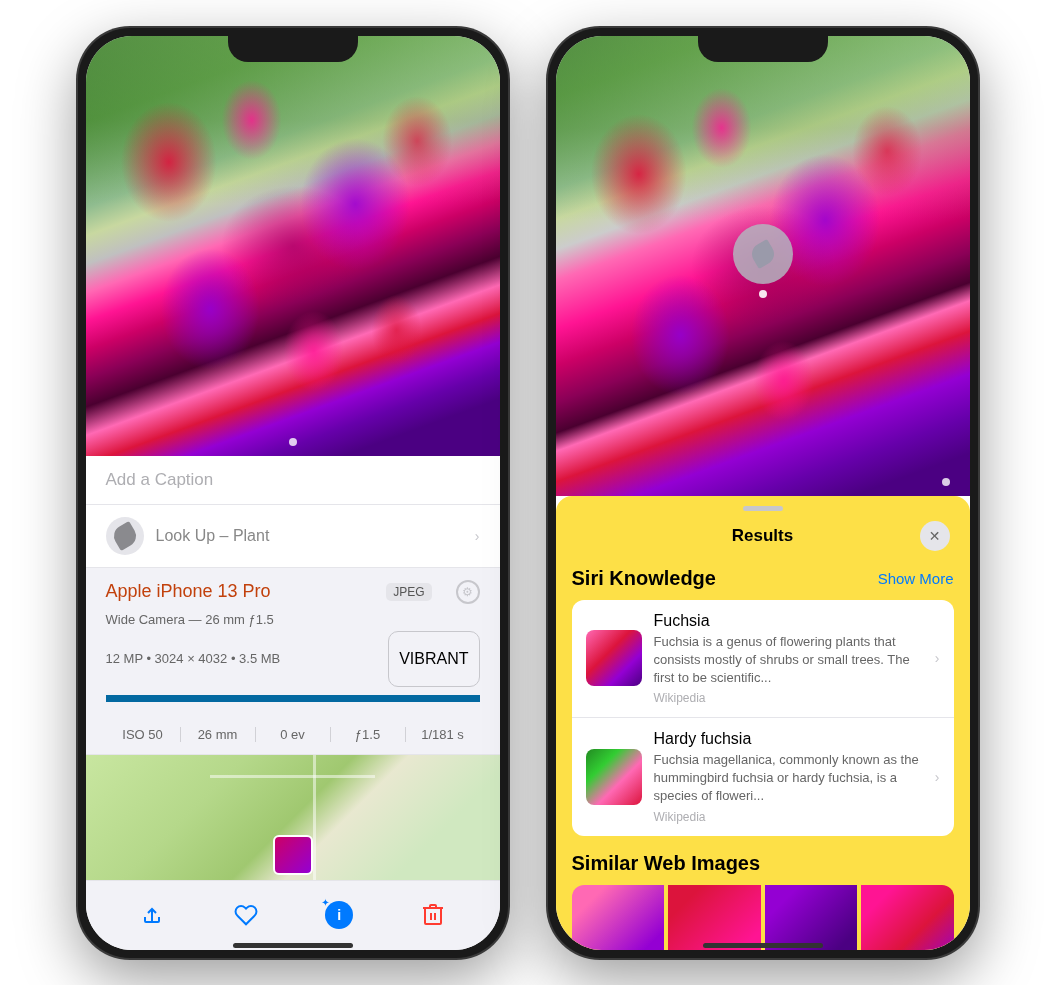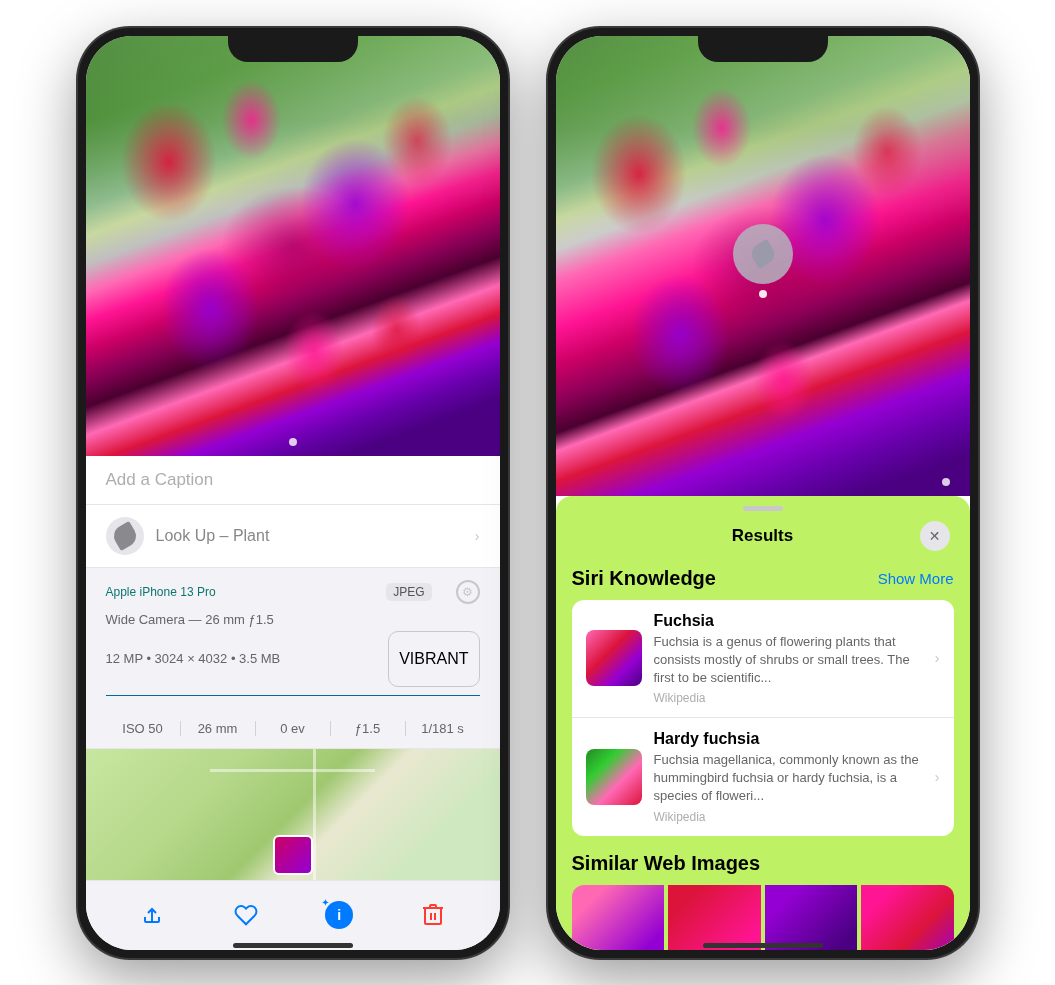--- a/index.html
+++ b/index.html
@@ -205,22 +205,22 @@
     }
 
     .device-row {
       display: flex;
       justify-content: space-between;
       align-items: center;
       margin-bottom: 8px;
     }
 
     .device-name {
-      font-size: 12px;
-      color: #0f766e;
+      font-size: 18px;
+      color: #c2410c;
       font-weight: 400;
     }
 
     .badges {
       display: flex;
       align-items: center;
       gap: 24px;
     }
 
     .badge {
@@ -263,21 +263,21 @@
       border-radius: 10px;
       padding: 18px 10px;
       font-size: 16px;
       color: #000000;
     }
 
     .iso-row {
       display: flex;
       gap: 0;
       margin-top: 8px;
-      border-top: 1px solid #0369a1;
+      border-top: 7px solid #0369a1;
       padding-top: 25px;
     }
 
     .iso-item {
       flex: 1;
       font-size: 13px;
       color: #666;
       text-align: center;
     }
 
@@ -381,21 +381,21 @@
       bottom: 10px;
       right: 20px;
       width: 8px; height: 8px;
       background: rgba(255,255,255,0.8);
       border-radius: 50%;
     }
 
     
     .results-panel {
       flex: 1;
-      background: #bef264;
+      background: #fde047;
       border-radius: 16px 16px 0 0;
       overflow-y: auto;
       display: flex;
       flex-direction: column;
     }
 
     .drag-handle {
       width: 40px; height: 5px;
       background: #c7c7cc;
       border-radius: 3px;
@@ -486,21 +486,21 @@
     .thumb-hardy {
       background: linear-gradient(135deg, #228b22 0%, #32cd32 30%, #ff69b4 60%, #dc143c 100%);
     }
 
     .knowledge-info {
       flex: 1;
     }
 
     .knowledge-name {
       font-size: 16px;
-      font-weight: 700;
+      font-weight: 400;
       color: #000;
       margin-bottom: 3px;
     }
 
     .knowledge-desc {
       font-size: 13px;
       color: #666;
       line-height: 1.4;
     }
 

